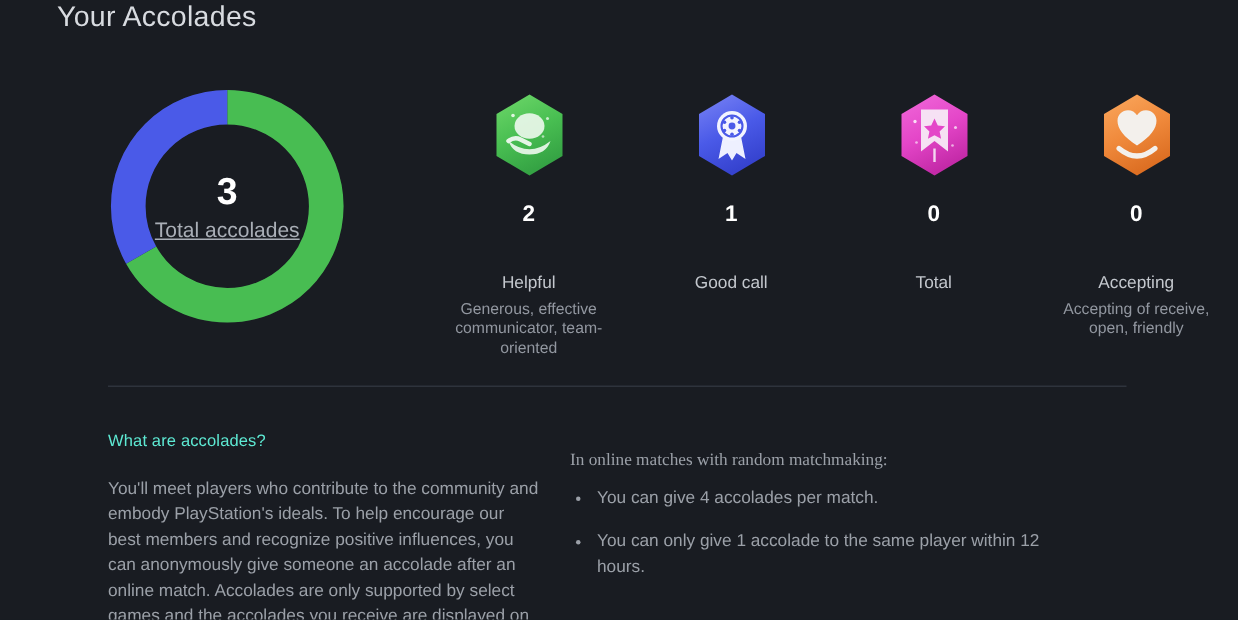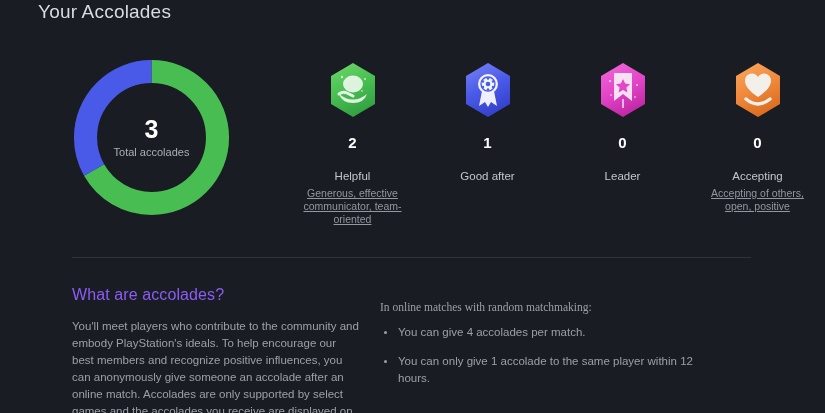--- a/index.html
+++ b/index.html
@@ -73,23 +73,24 @@
     justify-content: center;
     gap: 5px;
   }
   .donut-total {
     font-size: 25px;
     font-weight: 700;
     color: #ffffff;
     line-height: 1;
   }
   .donut-label {
-    font-size: 11px;
+    font-size: 14px;
     color: #a9aeb6;
     line-height: 1;
+    text-decoration: underline;
   }
 
   
   .badges {
     flex: 1;
     display: flex;
     align-items: flex-start;
   }
   .badge-col {
     flex: 1;
@@ -104,34 +105,33 @@
     margin-top: 6px;
   }
   .badge-count {
     margin-top: 16px;
     font-size: 15px;
     font-weight: 700;
     color: #ffffff;
     line-height: 1;
   }
   .badge-name {
-    margin-top: 20px;
+    margin-top: 33px;
     font-size: 11.5px;
     color: #c3c7cd;
     line-height: 13px;
     text-align: center;
   }
   .badge-desc {
     margin-top: 4px;
     font-size: 10.5px;
     color: #9297a0;
     line-height: 13px;
     text-align: center;
     max-width: 110px;
-    text-decoration: underline;
   }
 
   
   .divider {
     position: absolute;
     left: 72px;
     top: 257px;
     width: 679px;
     height: 1px;
     background: #2e333c;
@@ -145,23 +145,23 @@
     width: 825px;
     display: flex;
   }
   .info-col {
     width: 360px;
   }
   .info-col.left { padding-left: 72px; }
   .info-col.right { padding-left: 20px; }
 
   .info-head {
-    font-size: 16px;
+    font-size: 11px;
     font-weight: 400;
-    color: #8b5cf6;
+    color: #5eead4;
     line-height: 19px;
     letter-spacing: 0.1px;
   }
   .info-body {
     margin-top: 14px;
     font-size: 11.5px;
     color: #9ba0a8;
     line-height: 17px;
     max-width: 323px;
   }
@@ -259,21 +259,21 @@
           <circle cx="26" cy="23" r="7" fill="none" stroke="#4a5ae8" stroke-width="1.4"></circle>
           <circle cx="26" cy="23" r="2.3" fill="#4a5ae8"></circle>
           <circle cx="26" cy="17.5" r="1.2" fill="#4a5ae8"></circle>
           <circle cx="26" cy="28.5" r="1.2" fill="#4a5ae8"></circle>
           <circle cx="21" cy="20.5" r="1.2" fill="#4a5ae8"></circle>
           <circle cx="31" cy="20.5" r="1.2" fill="#4a5ae8"></circle>
           <circle cx="21" cy="26" r="1.2" fill="#4a5ae8"></circle>
           <circle cx="31" cy="26" r="1.2" fill="#4a5ae8"></circle>
         </svg>
         <div class="badge-count">1</div>
-        <div class="badge-name">Good after</div>
+        <div class="badge-name">Good call</div>
       </div>
 
       <div class="badge-col">
         <svg class="badge-hex" viewBox="0 0 52 58">
           <defs>
             <linearGradient id="gPink" x1="0" y1="0" x2="0.4" y2="1">
               <stop offset="0%" stop-color="#f濃"></stop>
               <stop offset="0%" stop-color="#f16ada"></stop>
               <stop offset="55%" stop-color="#e446c8"></stop>
               <stop offset="100%" stop-color="#c42aa8"></stop>
@@ -282,39 +282,39 @@
           <polygon points="26,2 48,15 48,43 26,56 4,43 4,15" fill="url(#gPink)"></polygon>
           <path d="M17 12 h18 v28 l-9 -7 l-9 7 z" fill="#f7e9f6" opacity="0.95"></path>
           <path d="M26 18 l2.2 4.6 l4.8 0.6 l-3.6 3.4 l1 4.9 l-4.4 -2.4 l-4.4 2.4 l1 -4.9 l-3.6 -3.4 l4.8 -0.6 z" fill="#e446c8"></path>
           <rect x="25.2" y="38" width="1.6" height="9" fill="#f7e9f6" opacity="0.9"></rect>
           <circle cx="13" cy="20" r="1.1" fill="#ffffff" opacity="0.8"></circle>
           <circle cx="40" cy="24" r="1" fill="#ffffff" opacity="0.7"></circle>
           <circle cx="14" cy="34" r="0.9" fill="#ffffff" opacity="0.6"></circle>
           <circle cx="38" cy="36" r="0.9" fill="#ffffff" opacity="0.6"></circle>
         </svg>
         <div class="badge-count">0</div>
-        <div class="badge-name">Leader</div>
+        <div class="badge-name">Total</div>
       </div>
 
       <div class="badge-col">
         <svg class="badge-hex" viewBox="0 0 52 58">
           <defs>
             <linearGradient id="gOrange" x1="0" y1="0" x2="0.4" y2="1">
               <stop offset="0%" stop-color="#fba95f"></stop>
               <stop offset="55%" stop-color="#f08a3c"></stop>
               <stop offset="100%" stop-color="#dd6f23"></stop>
             </linearGradient>
           </defs>
           <polygon points="26,2 48,15 48,43 26,56 4,43 4,15" fill="url(#gOrange)"></polygon>
           <path d="M26 36 c-9 -6 -13 -11 -13 -16.5 c0 -4 3.2 -7 7 -7 c2.6 0 4.7 1.3 6 3.4 c1.3 -2.1 3.4 -3.4 6 -3.4 c3.8 0 7 3 7 7 c0 5.5 -4 10.5 -13 16.5 z" fill="#f3f0ec"></path>
           <path d="M14 38 q12 10 24 0" stroke="#f3f0ec" stroke-width="3.4" fill="none" stroke-linecap="round"></path>
         </svg>
         <div class="badge-count">0</div>
         <div class="badge-name">Accepting</div>
-        <div class="badge-desc">Accepting of others, open, positive</div>
+        <div class="badge-desc">Accepting of receive, open, friendly</div>
       </div>
 
     </div>
   </div>
 
   <div class="divider"></div>
 
   <div class="info-row">
 
     <div class="info-col left">

